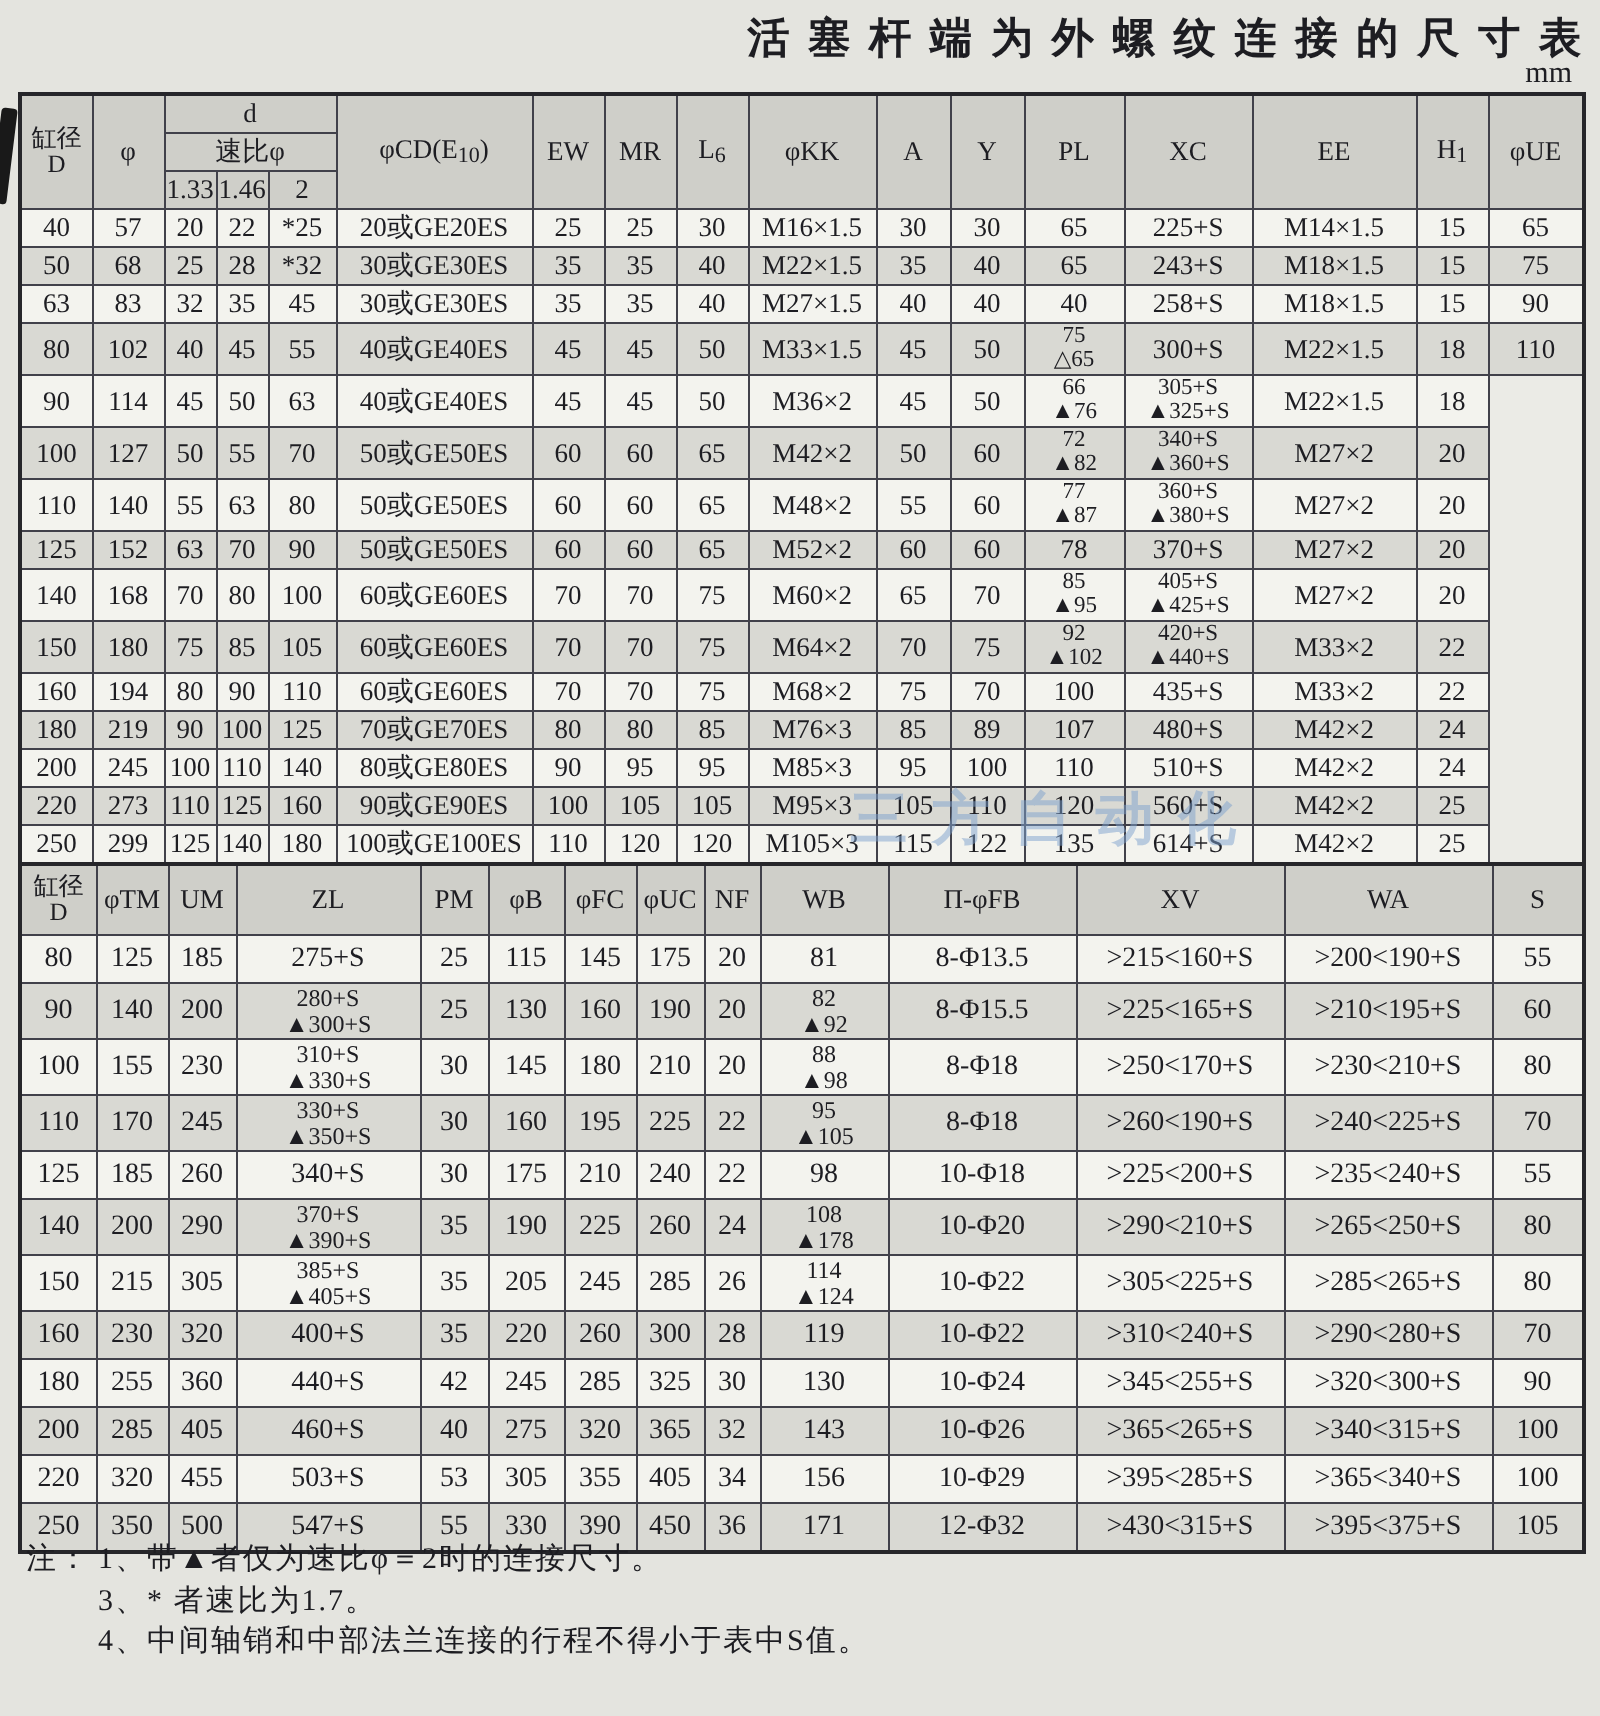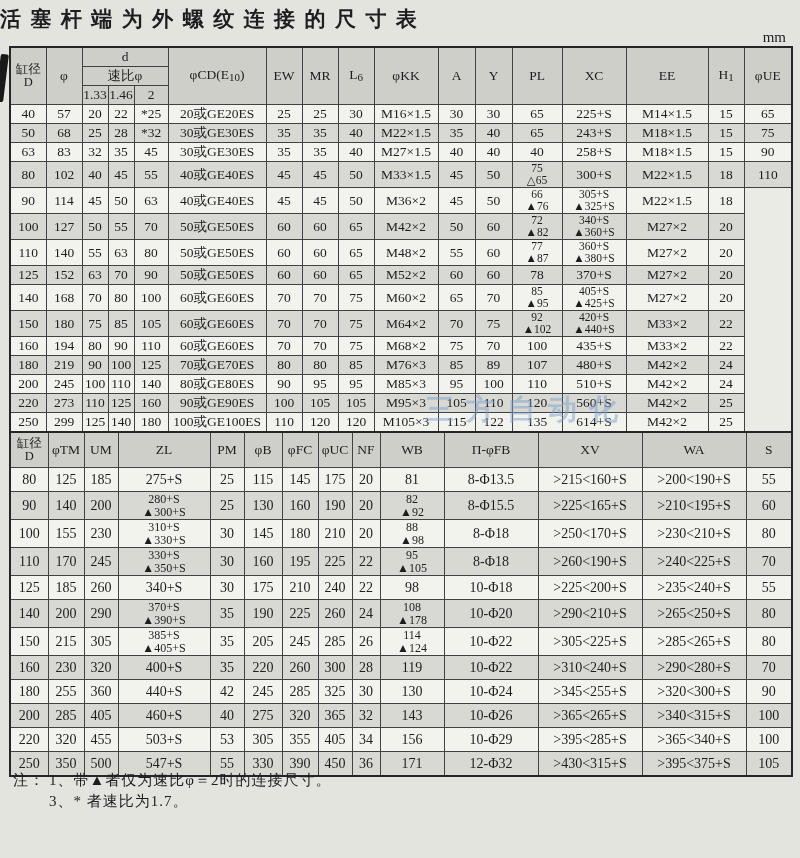--- a/index.html
+++ b/index.html
@@ -3,21 +3,21 @@
 <meta charset="utf-8">
 <style>
   html,body{margin:0;padding:0}
   body{
     width:800px;height:858px;position:relative;overflow:hidden;
     background:#e4e4df;
     font-family:"Liberation Serif","DejaVu Serif","DejaVu Sans",serif;
     color:#1d1d22;
   }
   .title{
-    padding-top:5px;text-align:left;font-size:21px;font-weight:bold;
+    padding-top:5px;text-align:right;font-size:21px;font-weight:bold;
     letter-spacing:0.45em;white-space:nowrap;
   }
   .unit{position:absolute;top:29px;right:14px;font-size:15px}
   .tables{position:absolute;left:9px;top:46px;width:784px}
   table{border-collapse:collapse;table-layout:fixed;width:784px;border:2px solid #26262a}
   #t2{margin-top:-2px}
   th,td{border:1px solid #41414a;text-align:center;vertical-align:middle;padding:0;overflow:hidden}
   th{background:#cfcfc9;font-weight:normal;font-size:13.5px;height:18px;line-height:1.05}
   #t2 th{height:34px}
   td{background:#f3f3ee;font-size:13.5px}
@@ -731,13 +731,17 @@
 
 <div class="notes">
   <div class="nrow">
     <span class="npre">注：</span>
     <span>1、带▲者仅为速比φ＝2时的连接尺寸。</span>
   </div>
   <div class="nrow">
     <span class="npre"></span>
     <span>3、* 者速比为1.7。</span>
   </div>
+  <div class="nrow">
+    <span class="npre"></span>
+    <span>4、中间轴销和中部法兰连接的行程不得小于表中S值。</span>
+  </div>
 </div>
 
 </body></html>

